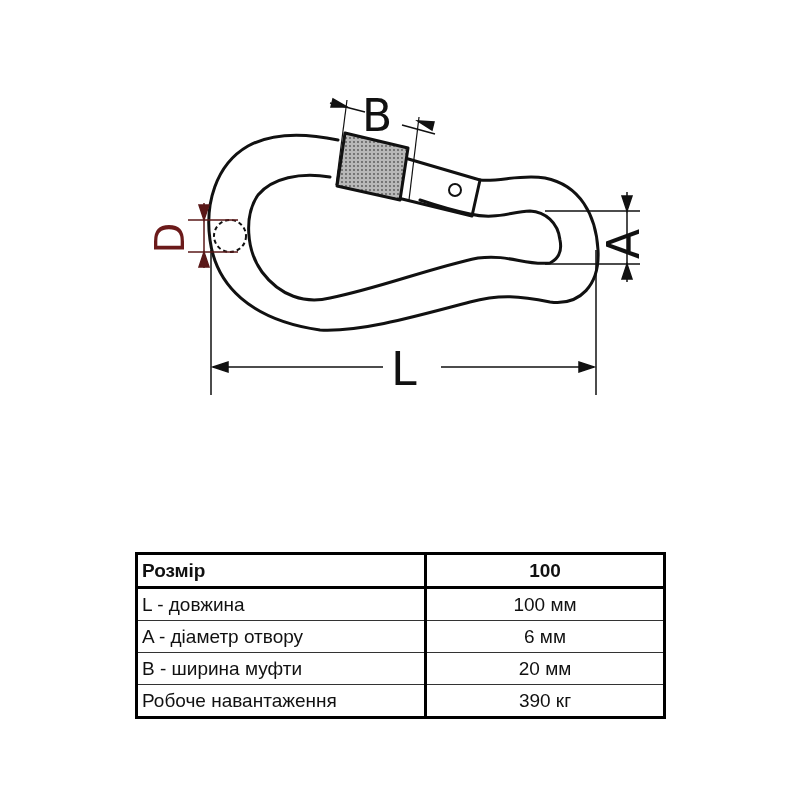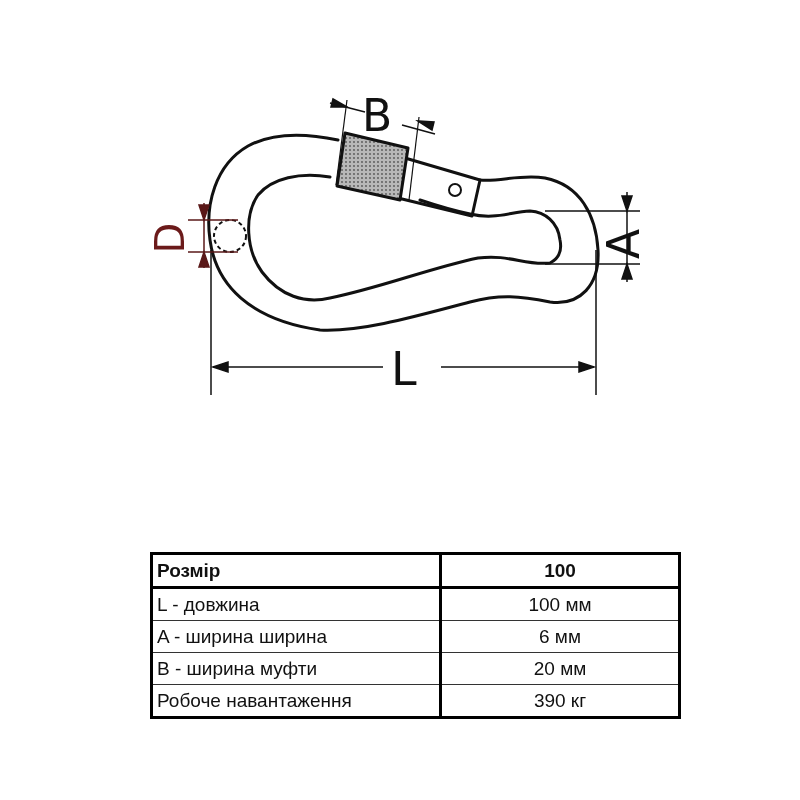--- a/index.html
+++ b/index.html
@@ -5,21 +5,21 @@
   html, body { margin:0; padding:0; background:#ffffff; }
   body { width:800px; height:800px; position:relative; overflow:hidden; font-family:"Liberation Sans", sans-serif; }
   #diagram { position:absolute; left:0; top:0; width:800px; height:440px; }
   .dim-label { position:absolute; font-family:"DejaVu Sans", sans-serif; color:#111; line-height:1; }
   #label-B { left:362px; top:94px; font-size:44px; }
   #label-L { left:391px; top:346px; font-size:46px; }
   #label-A { left:602px; top:222px; font-size:44px; transform:rotate(-90deg); transform-origin:center; width:44px; text-align:center; }
   #label-D { left:150px; top:218px; font-size:40px; color:#6b1a1a; transform:rotate(-90deg); transform-origin:center; width:40px; text-align:center; }
 
   table.spec {
-    position:absolute; left:150px; top:552px; width:531px;
+    position:absolute; left:135px; top:552px; width:531px;
     border-collapse:collapse; border:3px solid #000;
     font-family:"Liberation Sans", sans-serif; font-size:19px; color:#111;
   }
   table.spec td { height:31px; padding:0 0 0 4px; border:1px solid #333; vertical-align:middle; }
   table.spec td.val { text-align:center; padding:0; }
   table.spec td.key { width:282px; border-right:3px solid #000; }
   table.spec tr.head td { font-weight:bold; border-bottom:3px solid #000; }
   table.spec tr.head td.val { font-weight:bold; }
 </style>
 </head>
@@ -90,21 +90,21 @@
   <tbody>
       <tr class="head">
     <td class="key">Розмір</td>
     <td class="val">100</td>
   </tr>
   <tr>
     <td class="key">L - довжина</td>
     <td class="val">100 мм</td>
   </tr>
   <tr>
-    <td class="key">A - ширина ширина</td>
+    <td class="key">A - діаметр отвору</td>
     <td class="val">6 мм</td>
   </tr>
   <tr>
     <td class="key">B - ширина муфти</td>
     <td class="val">20 мм</td>
   </tr>
   <tr>
     <td class="key">Робоче навантаження</td>
     <td class="val">390 кг</td>
   </tr>

